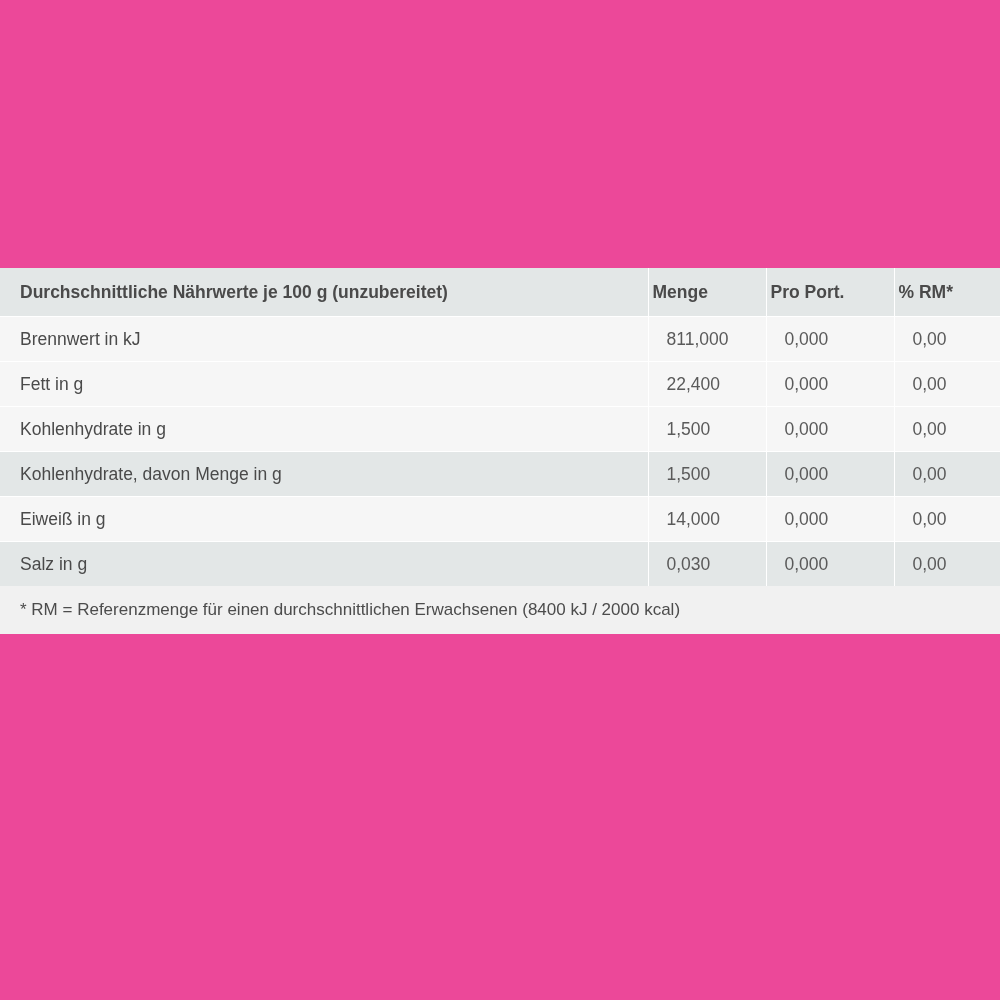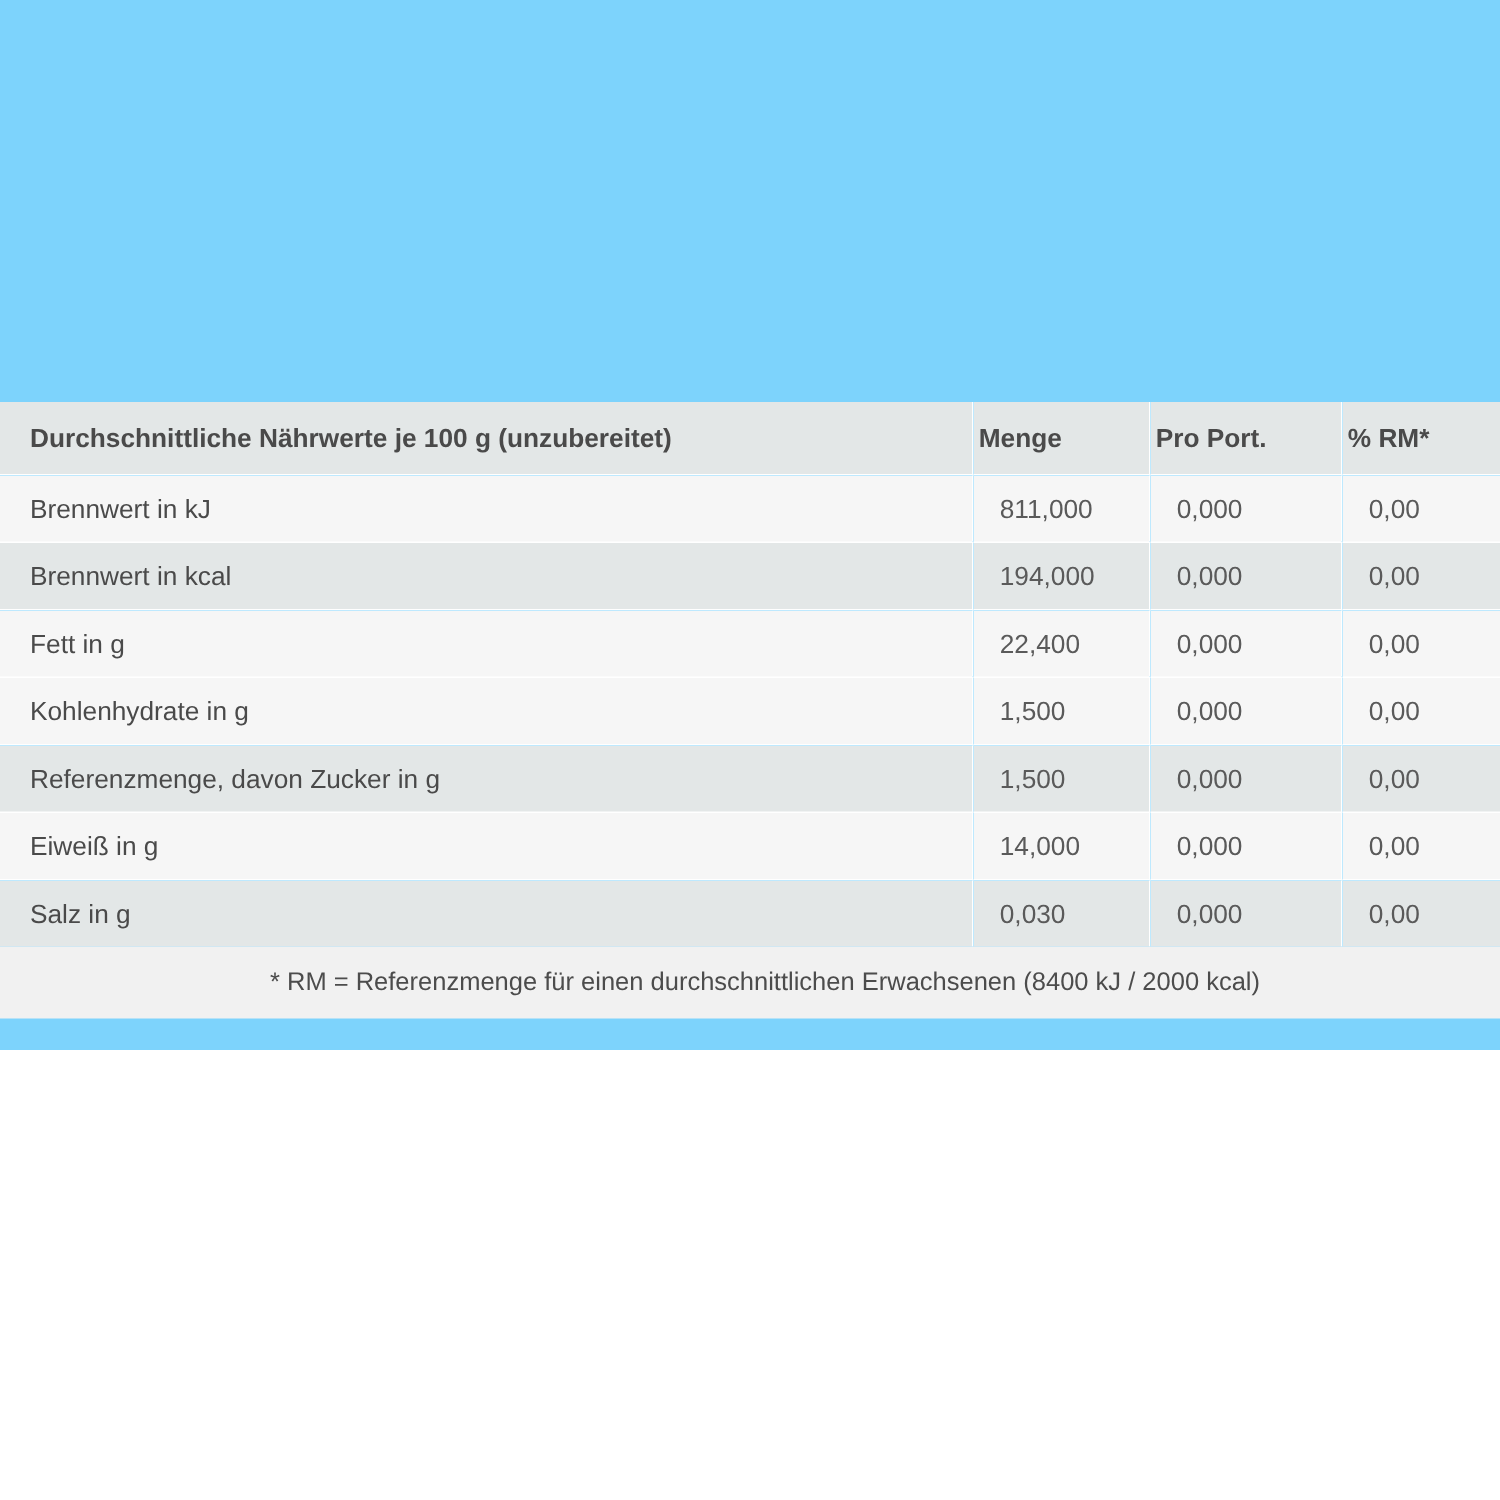--- a/index.html
+++ b/index.html
@@ -7,22 +7,22 @@
     padding: 0;
     width: 1000px;
     height: 1000px;
     background: #ffffff;
     font-family: "Liberation Sans", sans-serif;
   }
 
   #page {
     position: relative;
     width: 1000px;
-    height: 700px;
-    background: #7dd3fc;
+    height: 1000px;
+    background: #ec4899;
     overflow: hidden;
   }
 
   #nutrition-wrap {
     position: absolute;
     left: 0;
     top: 268px;
     width: 1000px;
   }
 
@@ -97,21 +97,20 @@
   }
 
   .footnote {
     background: #f1f1f1;
     color: #4c4c4c;
     font-size: 17px;
     padding: 14px 0 14px 20px;
     height: 20px;
     line-height: 20px;
     box-sizing: content-box;
-    text-align: center;
   }
 </style>
 </head>
 <body>
 
 <div id="page">
 
   <div id="nutrition-wrap">
 
     <table class="nutrition">
@@ -129,40 +128,34 @@
           <th class="num rm">% RM*</th>
         </tr>
       </thead>
       <tbody id="nutrition-body">
         <tr class="odd">
           <td class="label">Brennwert in kJ</td>
           <td class="num menge">811,000</td>
           <td class="num port">0,000</td>
           <td class="num rm">0,00</td>
         </tr>
-        <tr class="even">
-          <td class="label">Brennwert in kcal</td>
-          <td class="num menge">194,000</td>
-          <td class="num port">0,000</td>
-          <td class="num rm">0,00</td>
-        </tr>
         <tr class="odd">
           <td class="label">Fett in g</td>
           <td class="num menge">22,400</td>
           <td class="num port">0,000</td>
           <td class="num rm">0,00</td>
         </tr>
         <tr class="odd">
           <td class="label">Kohlenhydrate in g</td>
           <td class="num menge">1,500</td>
           <td class="num port">0,000</td>
           <td class="num rm">0,00</td>
         </tr>
         <tr class="even">
-          <td class="label">Referenzmenge, davon Zucker in g</td>
+          <td class="label">Kohlenhydrate, davon Menge in g</td>
           <td class="num menge">1,500</td>
           <td class="num port">0,000</td>
           <td class="num rm">0,00</td>
         </tr>
         <tr class="odd">
           <td class="label">Eiweiß in g</td>
           <td class="num menge">14,000</td>
           <td class="num port">0,000</td>
           <td class="num rm">0,00</td>
         </tr>

